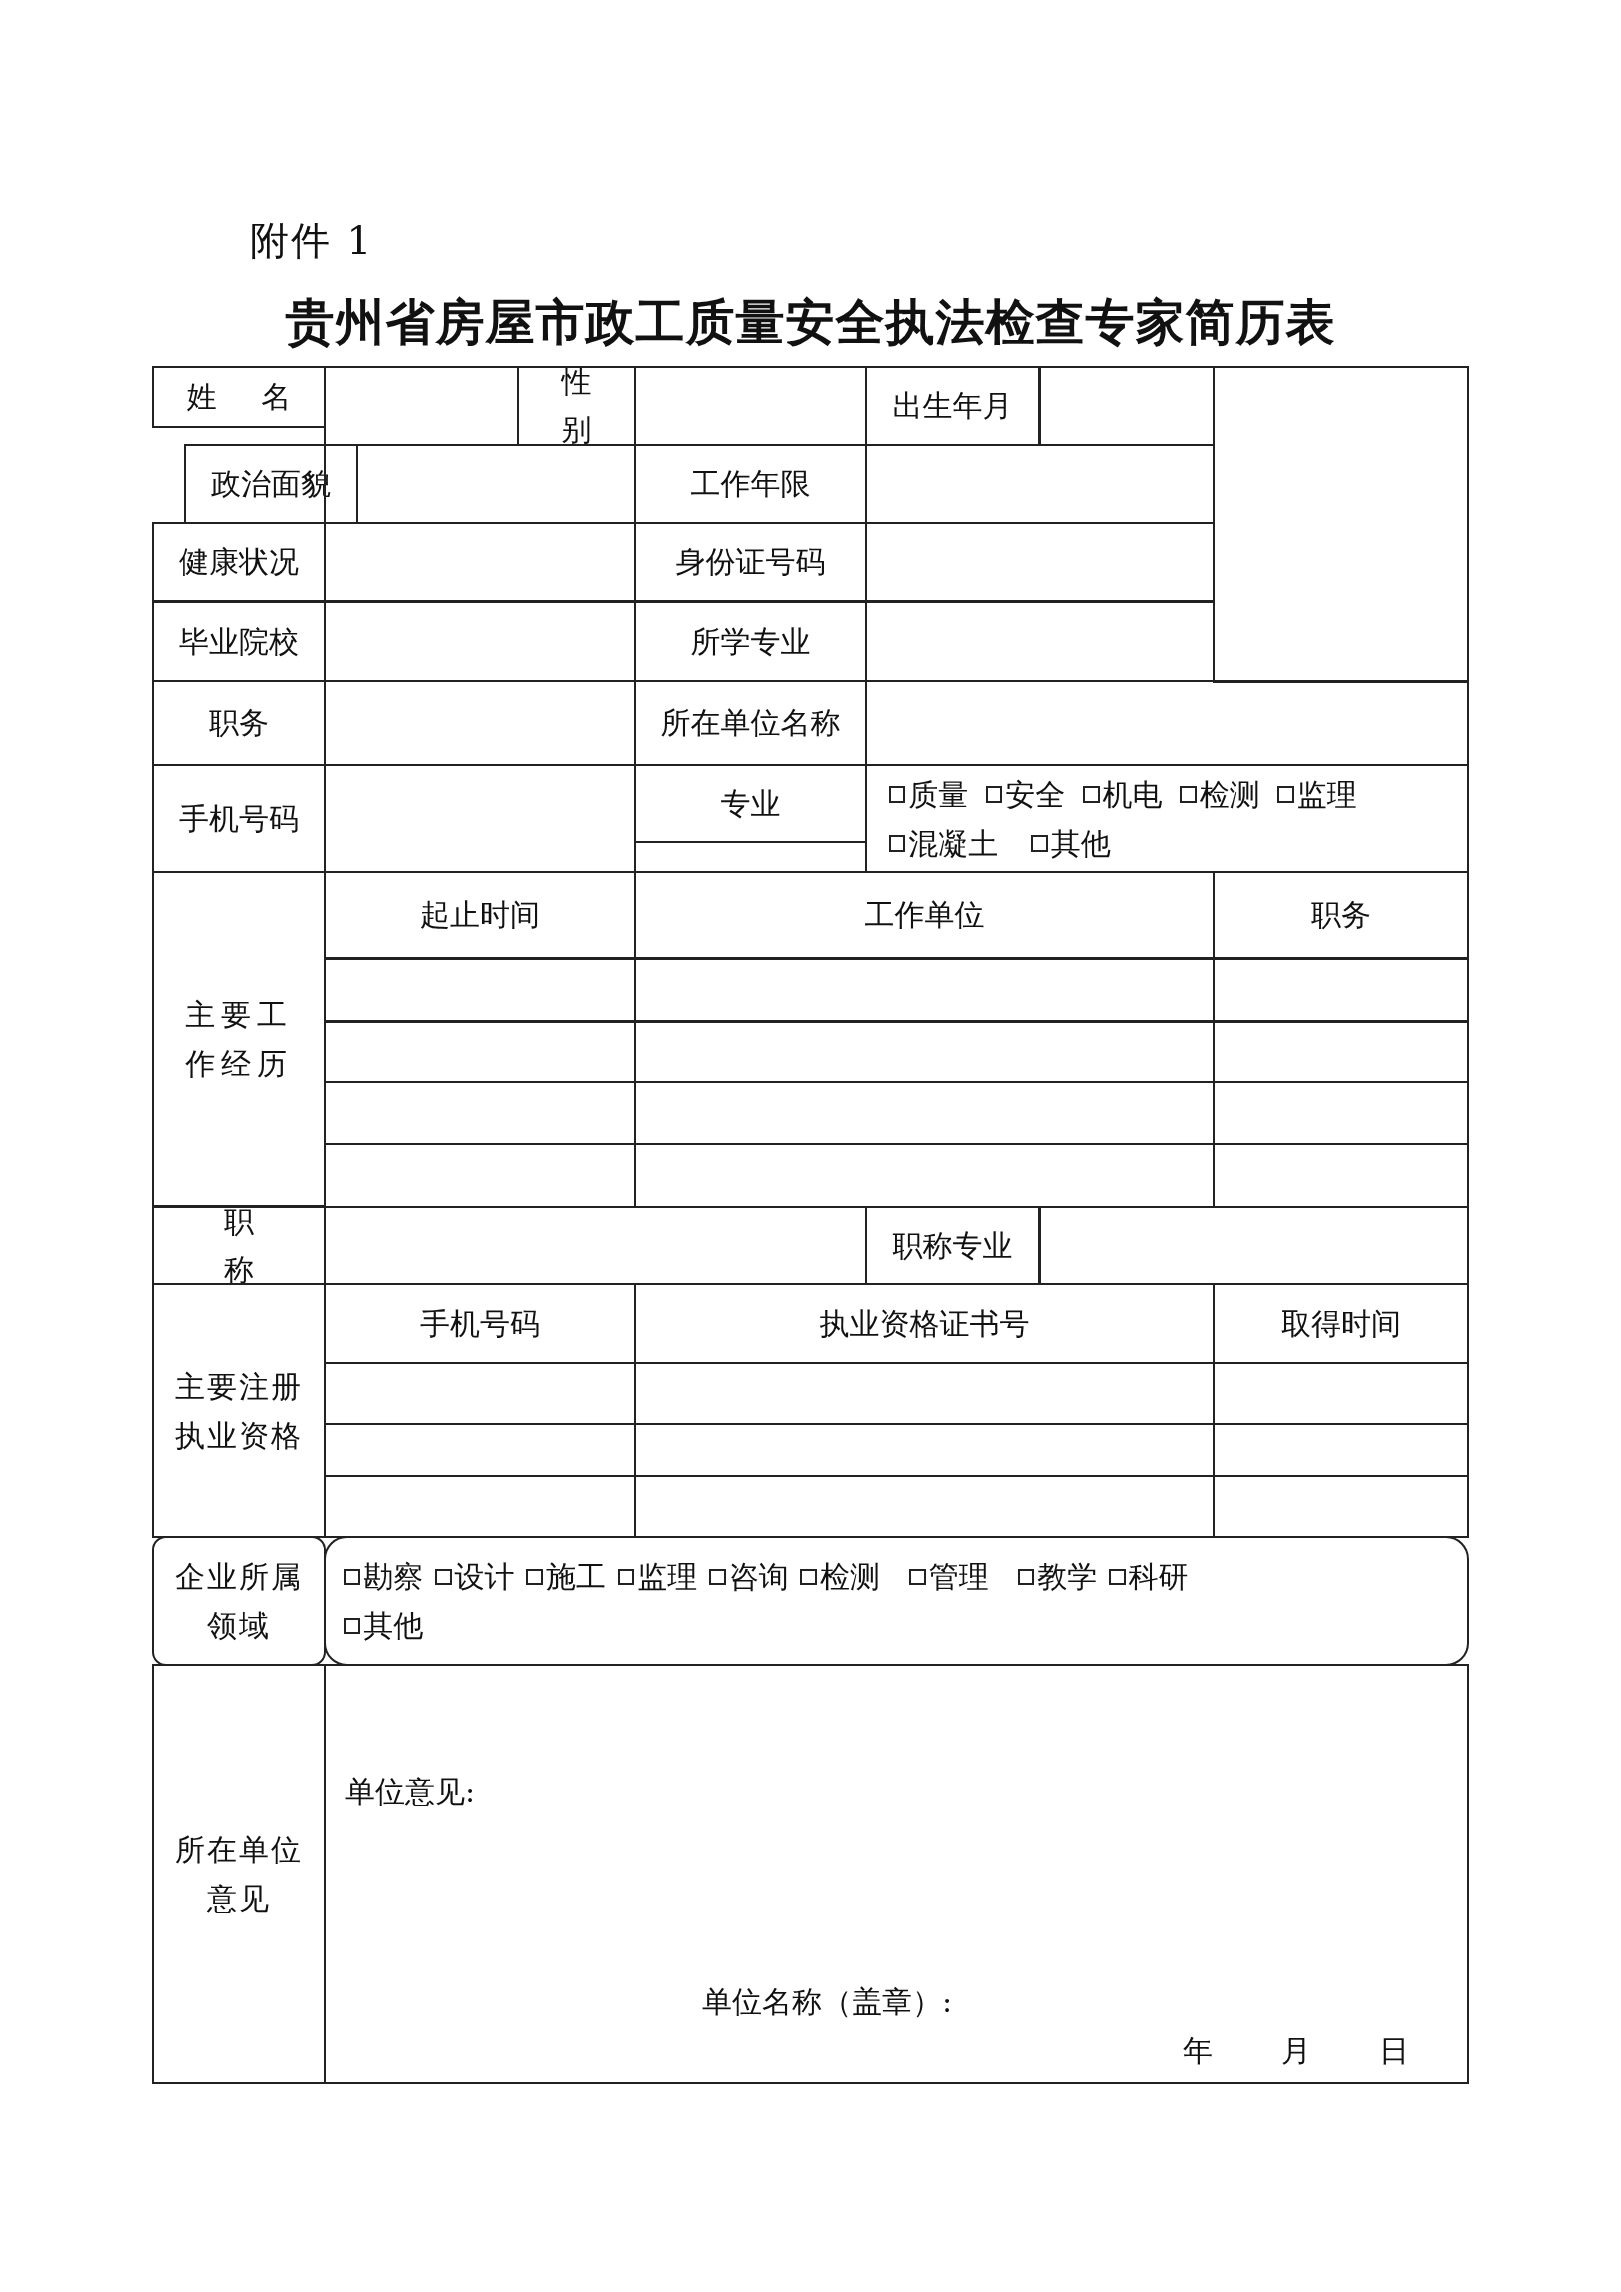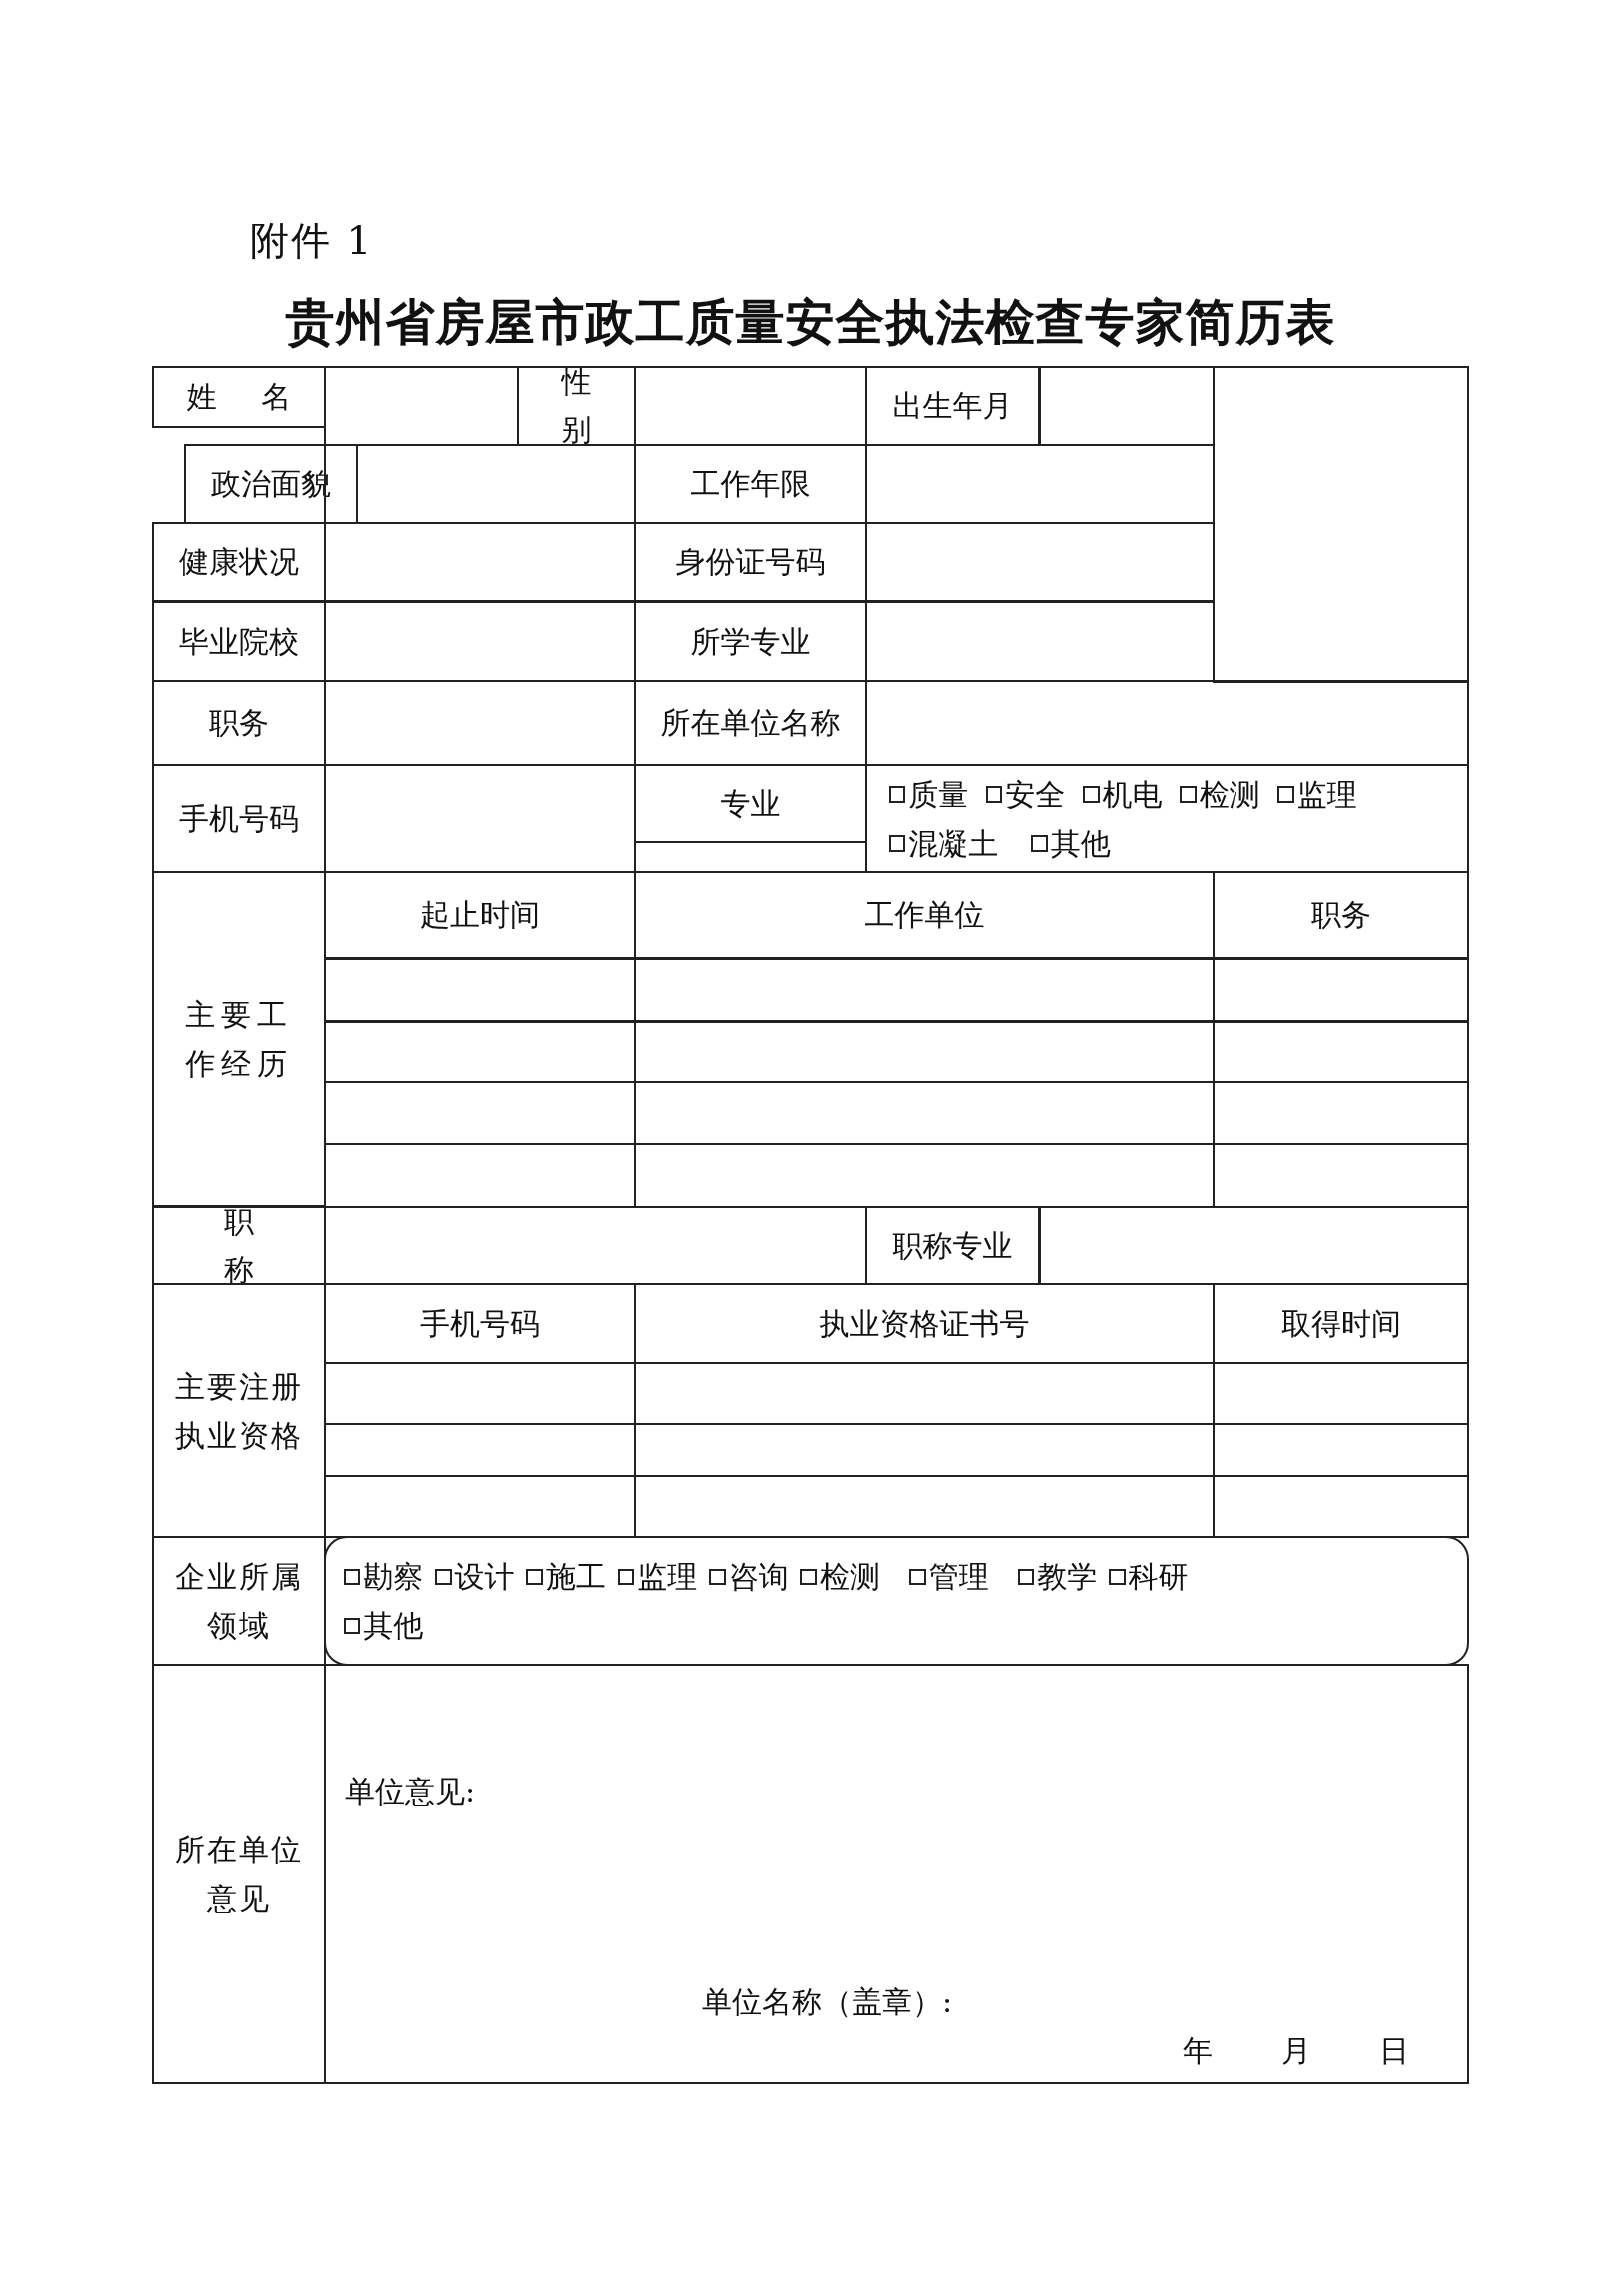--- a/index.html
+++ b/index.html
@@ -108,21 +108,21 @@
   <div class="cell" style="left:1214px;top:1363px;width:256px;height:63px;"></div>
 
   <div class="cell" style="left:325px;top:1424px;width:312px;height:54px;"></div>
   <div class="cell" style="left:635px;top:1424px;width:581px;height:54px;"></div>
   <div class="cell" style="left:1214px;top:1424px;width:256px;height:54px;"></div>
 
   <div class="cell" style="left:325px;top:1476px;width:312px;height:63px;"></div>
   <div class="cell" style="left:635px;top:1476px;width:581px;height:63px;"></div>
   <div class="cell" style="left:1214px;top:1476px;width:256px;height:63px;"></div>
 
-  <div class="cell" style="left:153px;top:1537px;width:174px;height:130px;line-height:49px;padding:0 17.6px;letter-spacing:2px;">企业所属领域</div>
+  <div class="cell" style="left:153px;top:1537px;width:174px;height:130px;line-height:49px;padding:0 17.6px;letter-spacing:2px;border-radius:14px;">企业所属领域</div>
   <div class="cell left" style="left:325px;top:1537px;width:1145px;height:130px;padding-left:17.6px;border-radius:23px;">
     <div class="opts">
       <span class="opt" style="margin-right:11.8px;"><span class="box"></span><span>勘察</span></span><span class="opt" style="margin-right:11.8px;"><span class="box"></span><span>设计</span></span><span class="opt" style="margin-right:11.8px;"><span class="box"></span><span>施工</span></span><span class="opt" style="margin-right:11.8px;"><span class="box"></span><span>监理</span></span><span class="opt" style="margin-right:11.8px;"><span class="box"></span><span>咨询</span></span><span class="opt" style="margin-right:29px;"><span class="box"></span><span>检测</span></span><span class="opt" style="margin-right:29px;"><span class="box"></span><span>管理</span></span><span class="opt" style="margin-right:11.8px;"><span class="box"></span><span>教学</span></span><span class="opt" style="margin-right:0;"><span class="box"></span><span>科研</span></span><br>
       <span class="opt"><span class="box"></span><span>其他</span></span>
     </div>
   </div>
 
   <div class="cell" style="left:153px;top:1665px;width:174px;height:420px;line-height:49px;padding:0 17.6px;letter-spacing:2px;">所在单位意见</div>
   <div class="cell" style="left:325px;top:1665px;width:1145px;height:420px;"></div>
 </div>

